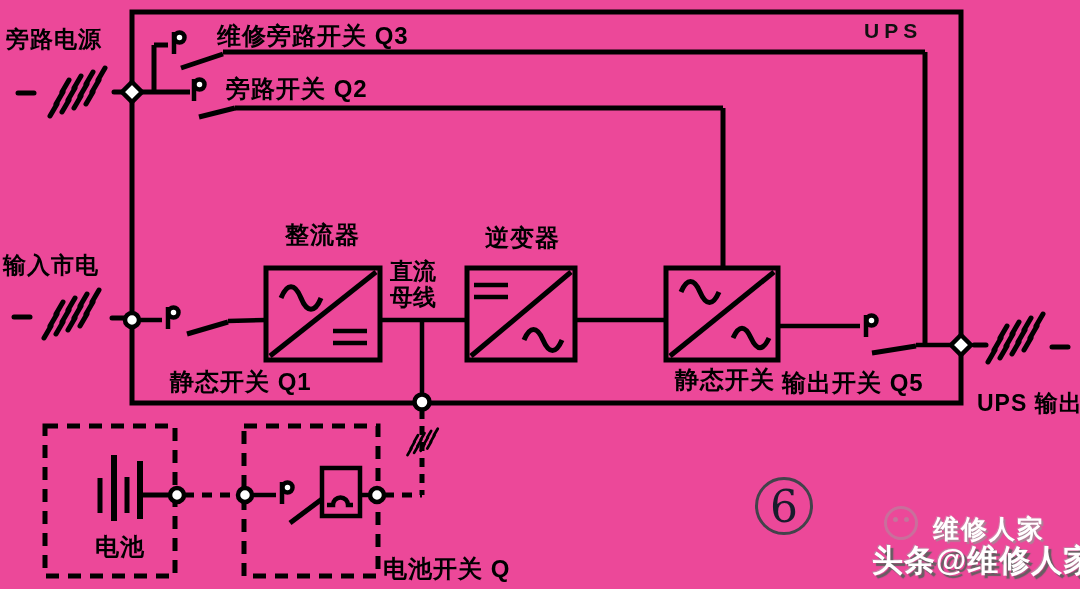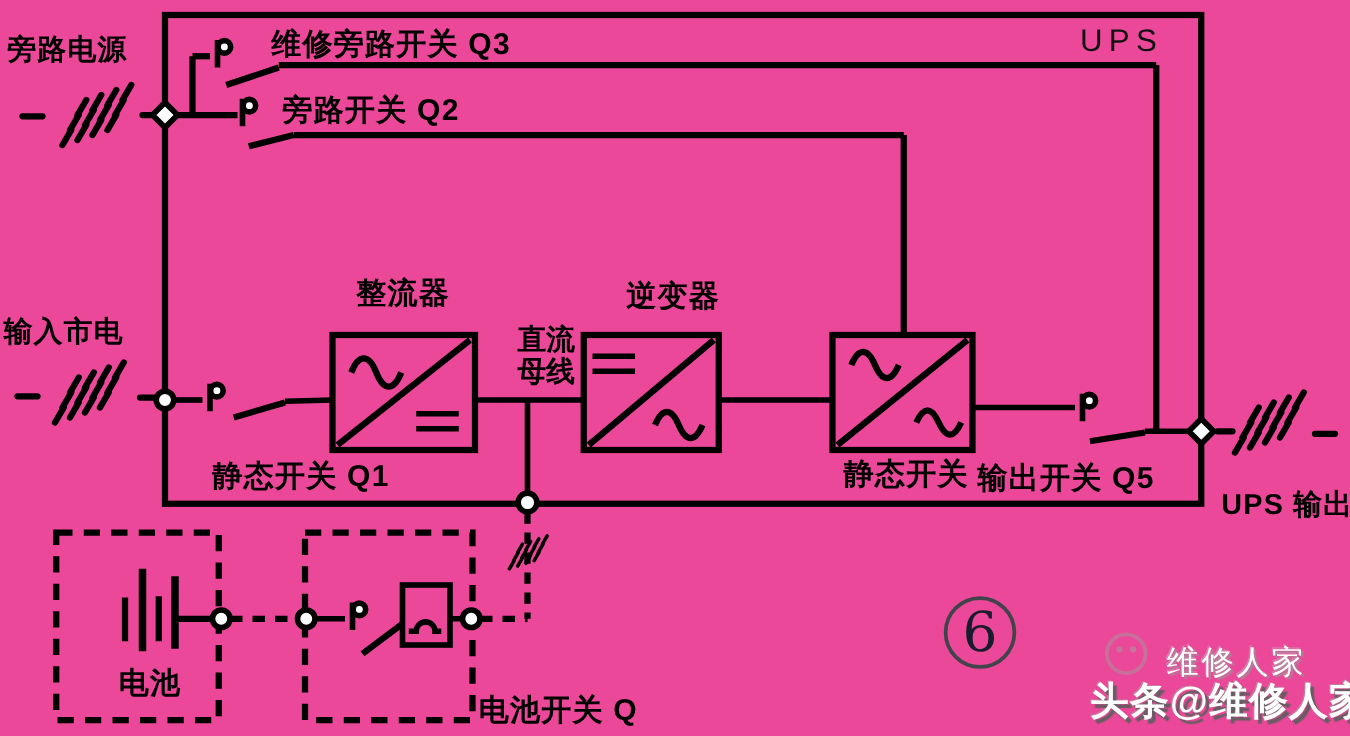--- a/index.html
+++ b/index.html
@@ -6,31 +6,31 @@
   .stage{
     position:relative;width:1080px;height:589px;background:#ec4899;
     font-family:"Liberation Sans",sans-serif;overflow:hidden;
   }
   .stage svg{position:absolute;left:0;top:0;}
   .lbl{
     position:absolute;color:#000;font-weight:bold;white-space:nowrap;
     font-size:23px;line-height:1.1;letter-spacing:1px;
   }
   .lbl.big{font-size:24px;}
-  .dcbus{position:absolute;left:408px;top:258px;width:58px;text-align:center;
+  .dcbus{position:absolute;left:384px;top:258px;width:58px;text-align:center;
     color:#000;font-weight:bold;font-size:23px;line-height:26px;}
-  .ups-tag{position:absolute;left:864px;top:19px;font-weight:normal;font-size:25px;
+  .ups-tag{position:absolute;left:864px;top:19px;font-weight:bold;font-size:21px;
     letter-spacing:5px;color:#111;}
   .fig-circle{
     position:absolute;left:755px;top:477px;width:58px;height:58px;border-radius:50%;
     border:3px solid #43434b;color:#181c2c;display:flex;align-items:center;justify-content:center;
     font-family:"DejaVu Serif",serif;font-size:44px;font-weight:400;box-sizing:border-box;
   }
   .wm-faint{
-    position:absolute;left:933px;top:512px;font-weight:normal;font-size:26px;letter-spacing:2px;
+    position:absolute;left:933px;top:512px;font-weight:bold;font-size:26px;letter-spacing:2px;
     color:#ffffff;text-shadow:2px 2px 1px rgba(150,150,150,.75), -1px -1px 0 rgba(190,190,190,.4);
     white-space:nowrap;
   }
   .wm-main{
     position:absolute;left:852px;top:540px;font-weight:bold;font-size:31px;letter-spacing:1px;
     color:#ffffff;text-shadow:3px 3px 1px rgba(95,95,95,.95), -1px -1px 0 rgba(170,170,170,.55);
     white-space:nowrap;
     margin-left:20px;
   }
   .wm-logo{
@@ -196,21 +196,21 @@
   <div class="lbl" style="left:6px;top:27px;">旁路电源</div>
   <div class="lbl big" style="left:217px;top:23px;">维修旁路开关 Q3</div>
   <div class="lbl big" style="left:226px;top:76px;">旁路开关 Q2</div>
   <div class="ups-tag">UPS</div>
   <div class="lbl" style="left:3px;top:253px;">输入市电</div>
   <div class="lbl big" style="left:285px;top:222px;">整流器</div>
   <div class="dcbus">
     <div>直流</div>
     <div>母线</div>
   </div>
-  <div class="lbl big" style="left:485px;top:225px;margin-left:16px;">逆变器</div>
+  <div class="lbl big" style="left:485px;top:225px;">逆变器</div>
   <div class="lbl big" style="left:675px;top:367px;">静态开关</div>
   <div class="lbl big" style="left:170px;top:369px;">静态开关 Q1</div>
   <div class="lbl big" style="left:782px;top:370px;">输出开关 Q5</div>
   <div class="lbl" style="left:977px;top:391px;">UPS 输出</div>
   <div class="lbl big" style="left:95px;top:534px;">电池</div>
   <div class="lbl big" style="left:383px;top:556px;">电池开关 Q</div>
 
   <div class="fig-circle">
     <span>6</span>
   </div>

